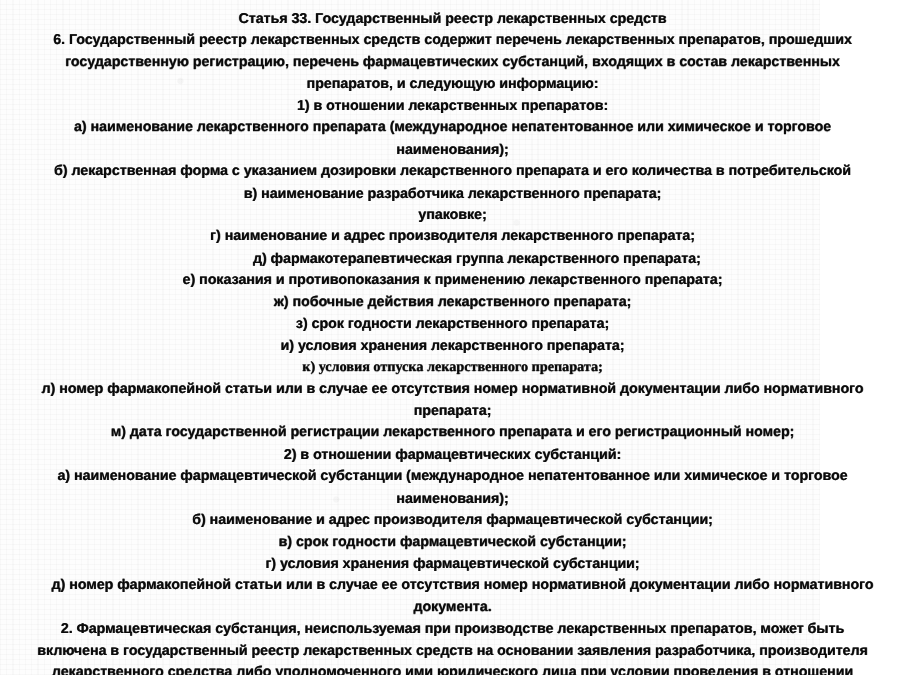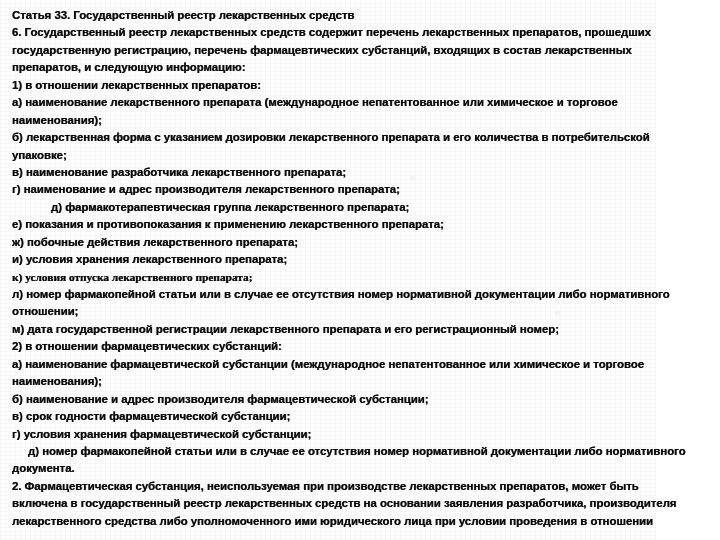--- a/index.html
+++ b/index.html
@@ -31,20 +31,21 @@
       repeating-linear-gradient(90deg,
         rgba(140,140,140,0.045) 0px,
         rgba(140,140,140,0.045) 1px,
         rgba(255,255,255,0) 1px,
         rgba(255,255,255,0) 5px),
       radial-gradient(circle at 22% 12%, rgba(170,170,170,0.10) 0 2px, rgba(255,255,255,0) 3px),
       radial-gradient(circle at 63% 33%, rgba(170,170,170,0.09) 0 2px, rgba(255,255,255,0) 3px),
       radial-gradient(circle at 41% 74%, rgba(170,170,170,0.09) 0 2px, rgba(255,255,255,0) 3px),
       radial-gradient(circle at 85% 58%, rgba(170,170,170,0.08) 0 2px, rgba(255,255,255,0) 3px);
     box-sizing: border-box;
+    text-align: center;
   }
 
   #document-body {
     position: absolute;
     left: 12px;
     top: 7px;
     width: 700px;
   }
 
   .doc-line {
@@ -77,30 +78,31 @@
   <article id="document-body">
 
   <span class="doc-line heading" style="color: rgb(10, 10, 10);">Статья 33. Государственный реестр лекарственных средств</span>
       <span class="doc-line" style="color: rgb(10, 10, 10);">6. Государственный реестр лекарственных средств содержит перечень лекарственных препаратов, прошедших</span>
       <span class="doc-line" style="color: rgb(10, 10, 10);">государственную регистрацию, перечень фармацевтических субстанций, входящих в состав лекарственных</span>
       <span class="doc-line" style="color: rgb(10, 10, 10);">препаратов, и следующую информацию:</span>
       <span class="doc-line" style="color: rgb(10, 10, 10);">1) в отношении лекарственных препаратов:</span>
       <span class="doc-line" style="color: rgb(10, 10, 10);">а) наименование лекарственного препарата (международное непатентованное или химическое и торговое</span>
       <span class="doc-line" style="color: rgb(10, 10, 10);">наименования);</span>
       <span class="doc-line" style="color: rgb(10, 10, 10);">б) лекарственная форма с указанием дозировки лекарственного препарата и его количества в потребительской</span>
+      <span class="doc-line" style="color: rgb(10, 10, 10);">в) наименование разработчика лекарственного препарата;</span>
       <span class="doc-line" style="color: rgb(10, 10, 10);">упаковке;</span>
-      <span class="doc-line" style="color: rgb(10, 10, 10);">в) наименование разработчика лекарственного препарата;</span>
       <span class="doc-line" style="color: rgb(10, 10, 10);">г) наименование и адрес производителя лекарственного препарата;</span>
       <span class="doc-line" style="color: rgb(10, 10, 10); margin-left: 39px;">д) фармакотерапевтическая группа лекарственного препарата;</span>
       <span class="doc-line" style="color: rgb(10, 10, 10);">е) показания и противопоказания к применению лекарственного препарата;</span>
       <span class="doc-line" style="color: rgb(10, 10, 10);">ж) побочные действия лекарственного препарата;</span>
+      <span class="doc-line" style="color: rgb(10, 10, 10);">з) срок годности лекарственного препарата;</span>
       <span class="doc-line" style="color: rgb(10, 10, 10);">и) условия хранения лекарственного препарата;</span>
       <span class="doc-line" style="color: rgb(10, 10, 10); font-family: Liberation Serif, serif;">к) условия отпуска лекарственного препарата;</span>
       <span class="doc-line" style="color: rgb(10, 10, 10);">л) номер фармакопейной статьи или в случае ее отсутствия номер нормативной документации либо нормативного</span>
-      <span class="doc-line" style="color: rgb(10, 10, 10);">отношении;</span>
+      <span class="doc-line" style="color: rgb(10, 10, 10);">препарата;</span>
       <span class="doc-line" style="color: rgb(10, 10, 10);">м) дата государственной регистрации лекарственного препарата и его регистрационный номер;</span>
       <span class="doc-line" style="color: rgb(10, 10, 10);">2) в отношении фармацевтических субстанций:</span>
       <span class="doc-line" style="color: rgb(10, 10, 10);">а) наименование фармацевтической субстанции (международное непатентованное или химическое и торговое</span>
       <span class="doc-line" style="color: rgb(10, 10, 10);">наименования);</span>
       <span class="doc-line" style="color: rgb(10, 10, 10);">б) наименование и адрес производителя фармацевтической субстанции;</span>
       <span class="doc-line" style="color: rgb(10, 10, 10);">в) срок годности фармацевтической субстанции;</span>
       <span class="doc-line" style="color: rgb(10, 10, 10);">г) условия хранения фармацевтической субстанции;</span>
       <span class="doc-line" style="color: rgb(10, 10, 10); margin-left: 16px;">д) номер фармакопейной статьи или в случае ее отсутствия номер нормативной документации либо нормативного</span>
       <span class="doc-line" style="color: rgb(10, 10, 10);">документа.</span>
       <span class="doc-line" style="color: rgb(10, 10, 10);">2. Фармацевтическая субстанция, неиспользуемая при производстве лекарственных препаратов, может быть</span>

